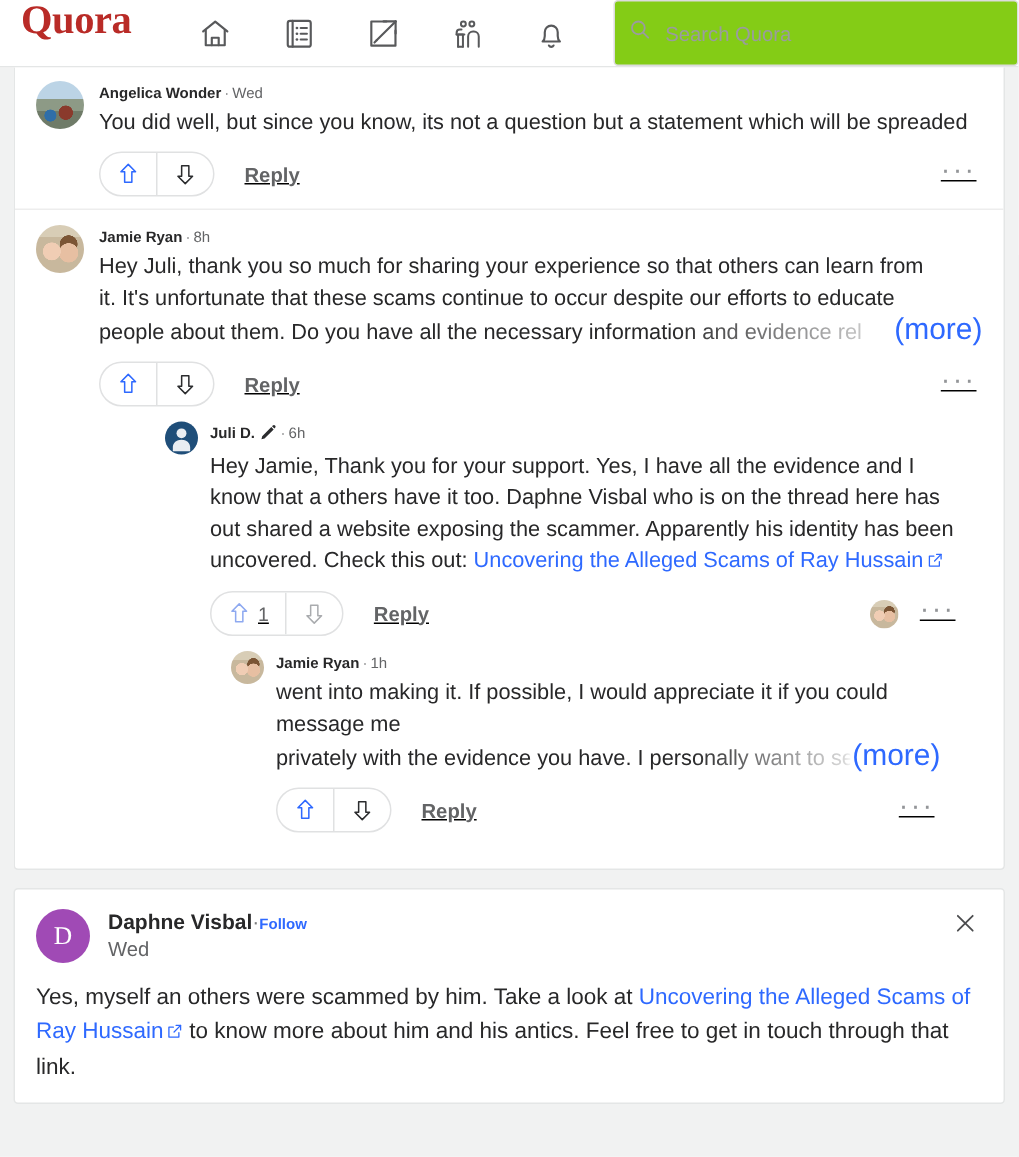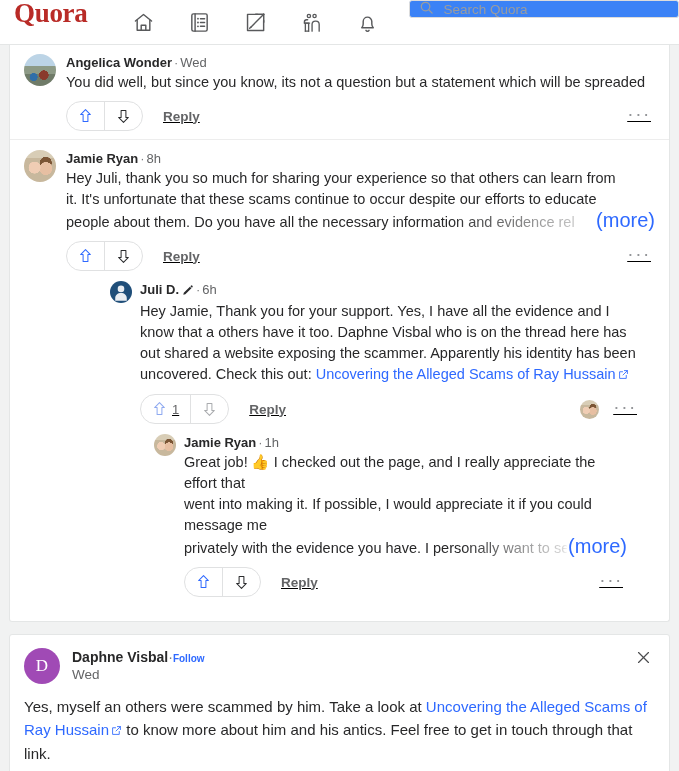--- a/index.html
+++ b/index.html
@@ -41,27 +41,27 @@
   .nav-btn {
     width: 56px; height: 36px;
     display: flex; align-items: center; justify-content: center;
     cursor: pointer;
     border-radius: 4px;
   }
   .nav-btn svg { display: block; }
   .search-wrap {
     margin-left: 13px;
     flex: 1;
-    height: 18px;
+    height: 44px;
     border: 1px solid #dcdcdc;
     border-radius: 3px;
     display: flex;
     align-items: center;
     padding: 0 9px;
-    background: #3b82f6;
+    background: #84cc16;
     min-width: 0;
   }
   .search-wrap .s-icon { flex: 0 0 auto; margin-right: 8px; display:block; }
   .search-input {
     border: none; outline: none;
     font-family: "Liberation Sans", sans-serif;
     font-size: 13.5px;
     color: #2e2f31;
     width: 100%;
     background: transparent;
@@ -99,21 +99,21 @@
     margin-right: 10px;
     background: #d8d8d8;
     position: relative;
   }
   .av-32 { width: 32px; height: 32px; }
   .av-24 { width: 22px; height: 22px; margin-right: 8px; }
   .av-20 { width: 19px; height: 19px; }
 
   .cbody { flex: 1; min-width: 0; }
   .meta {
-    font-size: 13px;
+    font-size: 10px;
     line-height: 17px;
     color: #636466;
     margin-bottom: 1px;
     white-space: nowrap;
   }
   .meta .uname { color: #282829; font-weight: 700; }
   .meta .sep { color: #7b7c7e; margin: 0 2px; }
   .meta .time { color: #636466; }
   .pen-badge { display:inline-block; vertical-align: -2px; margin-left: 3px; }
 
@@ -413,21 +413,20 @@
 
                   <div style="margin-top:4px;">
                     <div class="comment" style="border-top:none;padding-top:6px;">
                       <div class="crow">
                         <div class="avatar av-24 ph2"></div>
                         <div class="cbody">
                           <div class="meta">
                             <span class="uname">Jamie Ryan</span><span class="sep">·</span><span class="time">1h</span>
                           </div>
                           <div class="ctext">
-                            <div>Great job! 👍 I checked out the page, and I really appreciate the effort that</div>
                             <div>went into making it. If possible, I would appreciate it if you could message me</div>
                             <div class="fade-row">
                               <div class="fade-text">privately with the evidence you have. I personally want to seek legal su</div>
                               <span class="more more-inline">(more)</span>
                             </div>
                           </div>
 
                           <div class="actions">
                             <div class="vote-pill">
                               <div class="vote-up">

